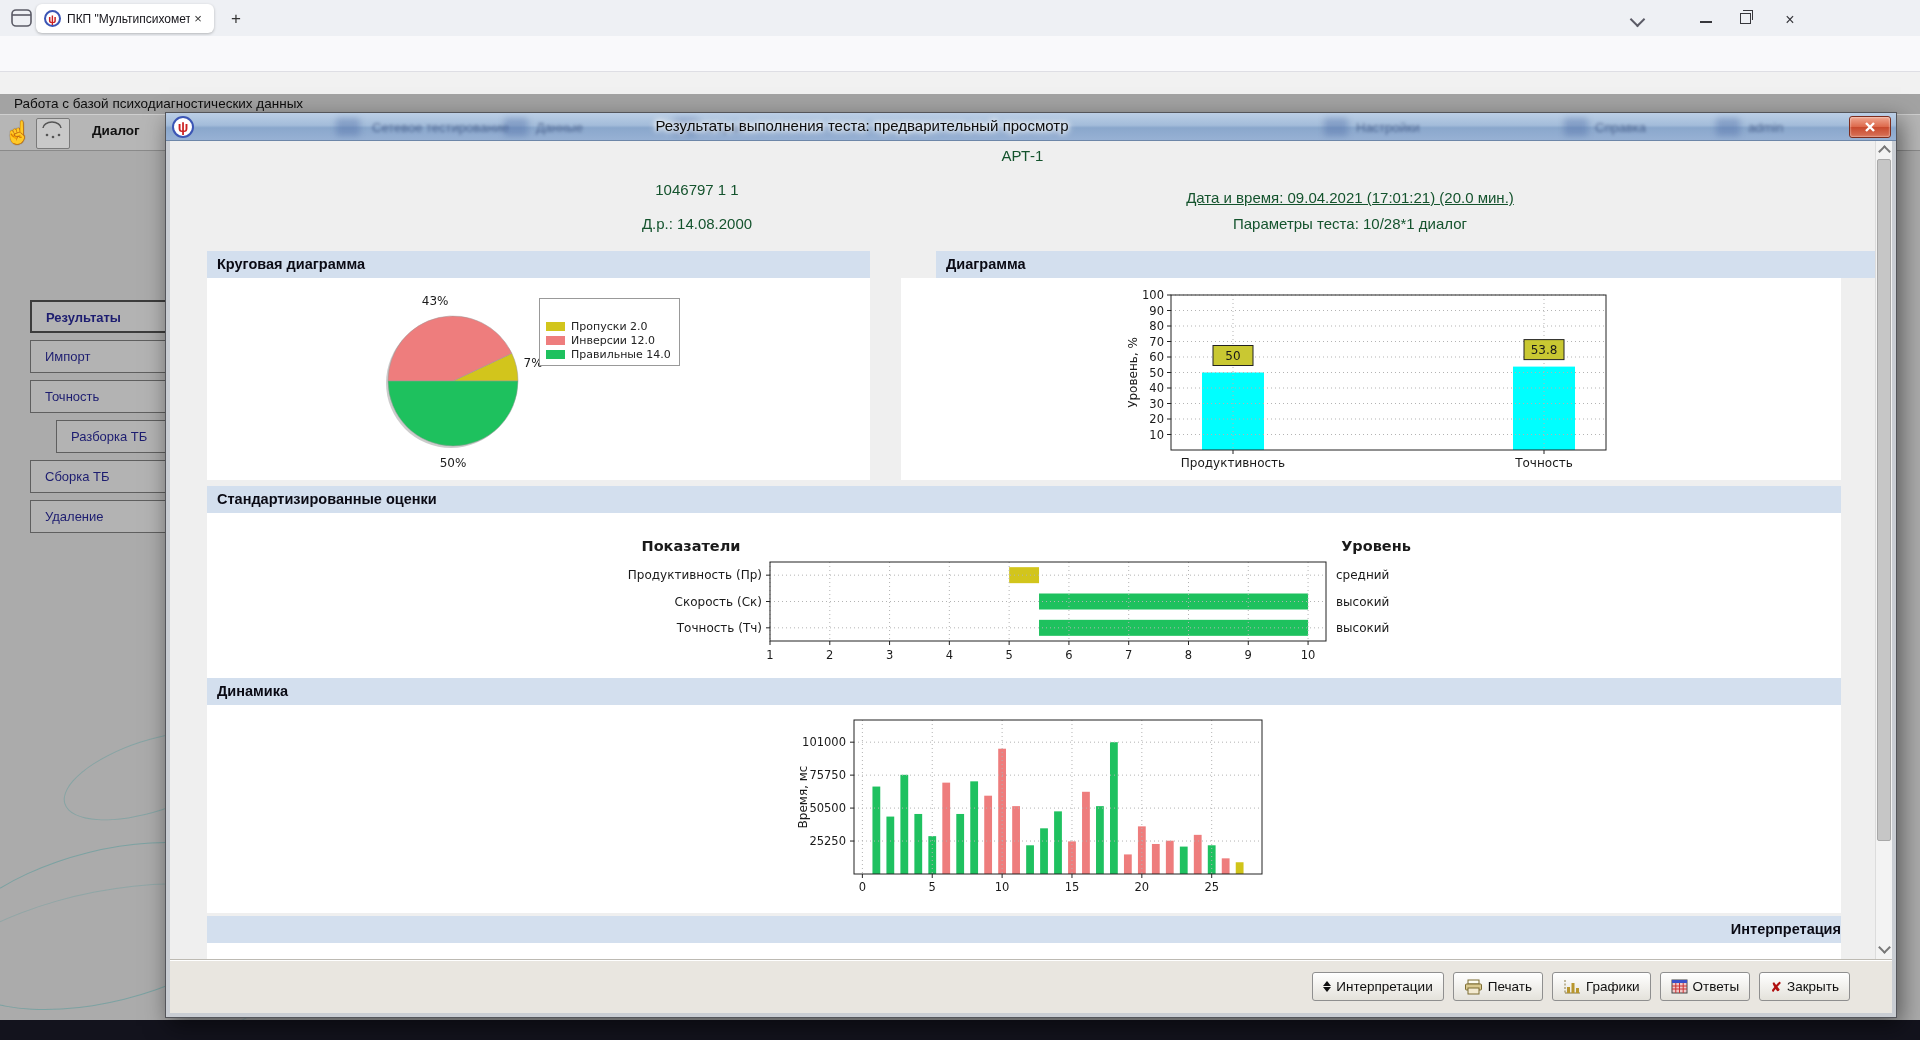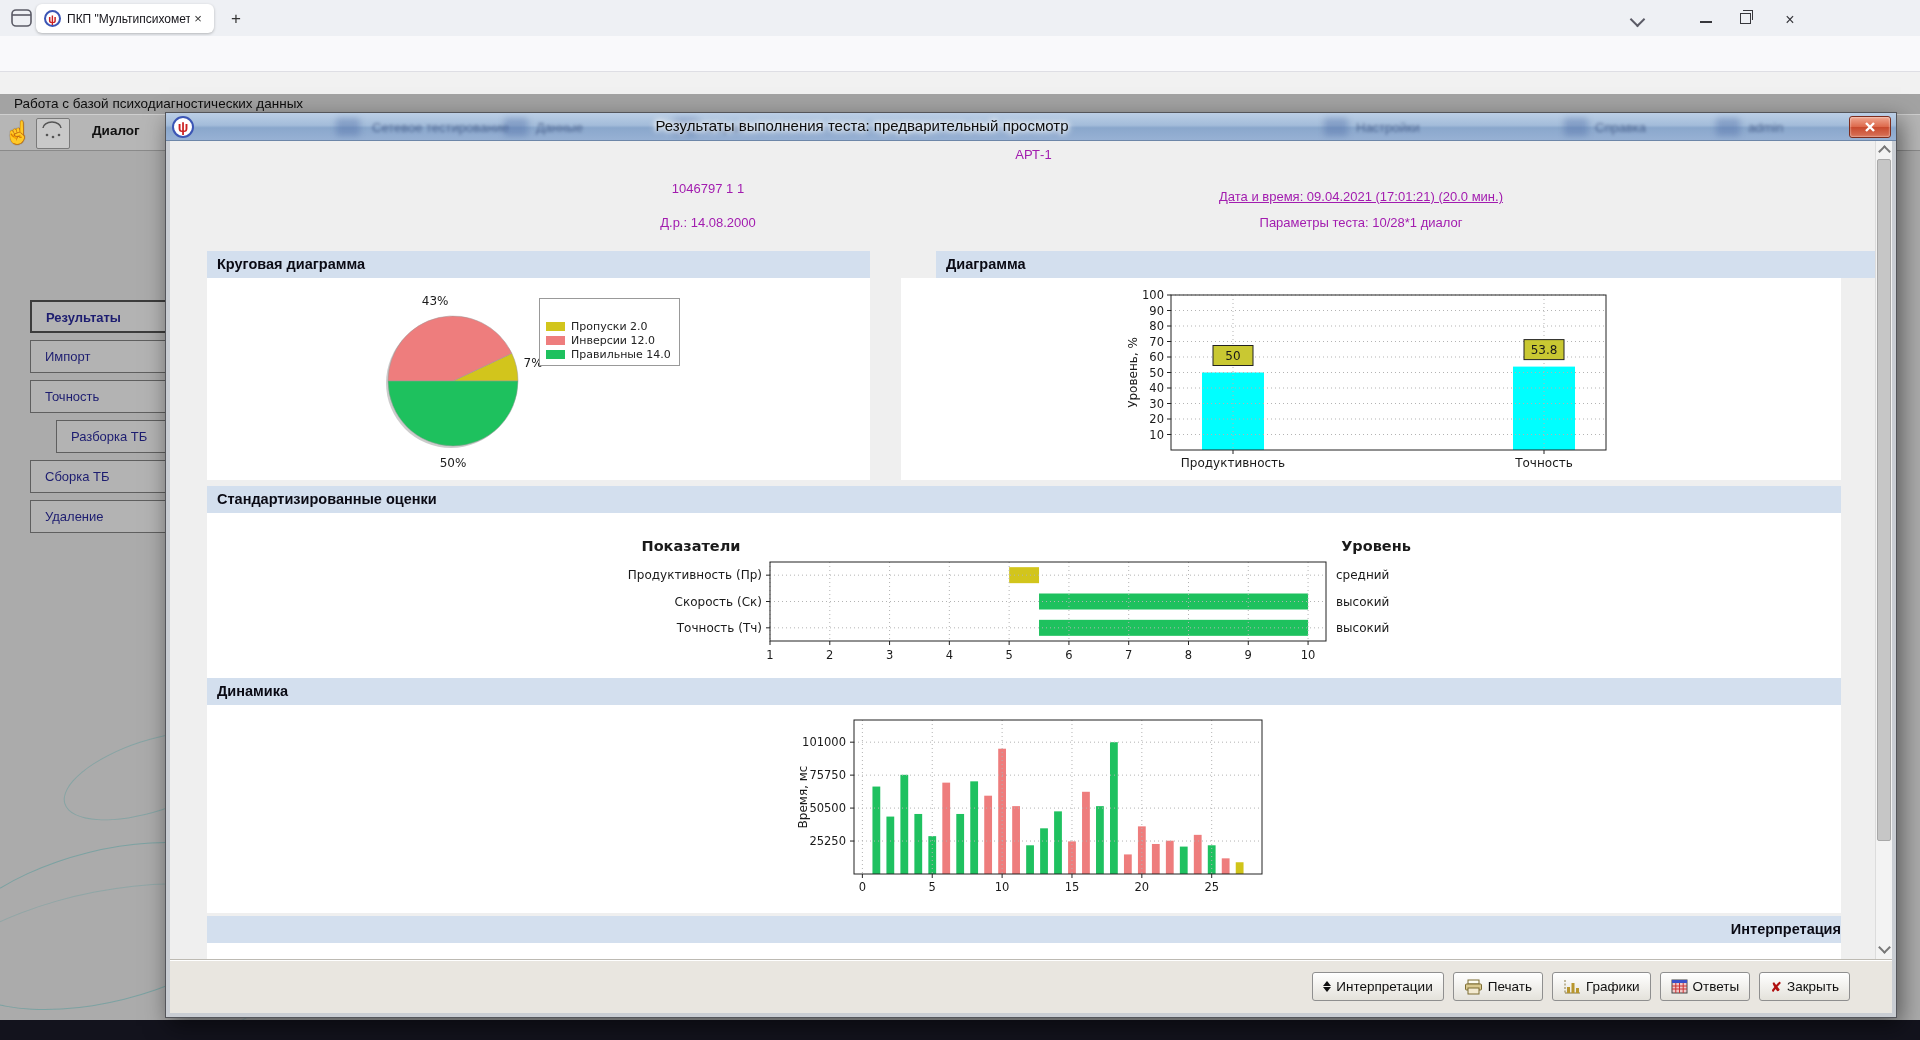--- a/index.html
+++ b/index.html
@@ -50,21 +50,21 @@
   #mtitletext{left:676px;top:4px;transform:translateX(-50%);font-size:15px;color:#0c0c0c;white-space:nowrap;
       text-shadow:0 0 4px #fff,0 0 7px #fff,0 0 9px #fff;margin-left:20px;}
   #mlogo{left:6px;top:3px;width:22px;height:22px;font-size:14px;}
   .ghost{position:absolute;top:7px;font-size:13px;color:rgba(25,45,95,.55);filter:blur(1.5px);white-space:nowrap;}
   .ghostblob{position:absolute;top:5px;height:18px;background:rgba(70,100,160,.35);border-radius:3px;filter:blur(3px);}
   #mclose{right:5px;top:3px;width:40px;height:20px;border:1px solid #7d2c1d;border-radius:3px;
       background:linear-gradient(180deg,#f0a791 0%,#dd6a4d 48%,#c94a2e 52%,#d8735a 100%);
       box-shadow:inset 0 0 2px #fff;}
   #mclose svg{display:block;margin:4px auto;}
   #mbody{left:4px;top:28px;width:1722px;height:872px;background:#efefef;overflow:hidden;}
-  .ctext{position:absolute;font-size:13px;color:#a21caf;text-align:center;padding-left:11px;}
+  .ctext{position:absolute;font-size:15px;color:#14532d;text-align:center;}
   .band{position:absolute;height:27px;background:#d3dfee;font-size:14.5px;font-weight:bold;color:#0a0a14;
         line-height:27px;padding-left:10px;box-sizing:border-box;}
   .panelbody{position:absolute;background:#fff;}
   .whiteblock{position:absolute;background:#fff;}
   #legend{position:absolute;left:332px;top:20px;background:#fff;border:1px solid #999;padding:20px 8px 4px 6px;}
   .lg-row{display:flex;align-items:center;height:14px;font-family:"DejaVu Sans",sans-serif;font-size:11px;color:#222;white-space:nowrap;}
   .lg-sw{width:19px;height:9px;margin-right:6px;flex:0 0 auto;}
   
   #mscroll{left:1705px;top:0;width:17px;height:818px;background:#f3f3f3;border-left:1px solid #dcdcdc;box-sizing:border-box;}
   .sarrow{position:absolute;left:2px;width:12px;height:12px;}

